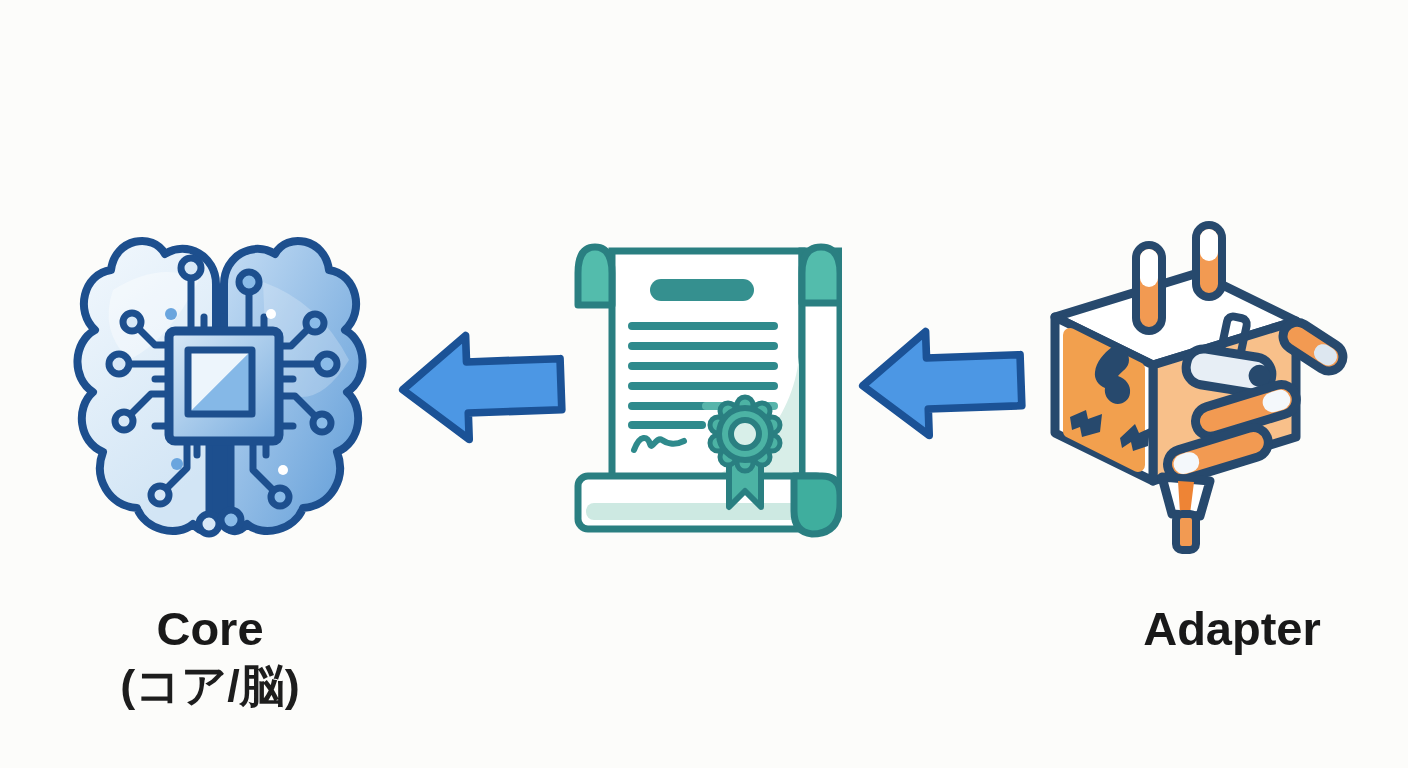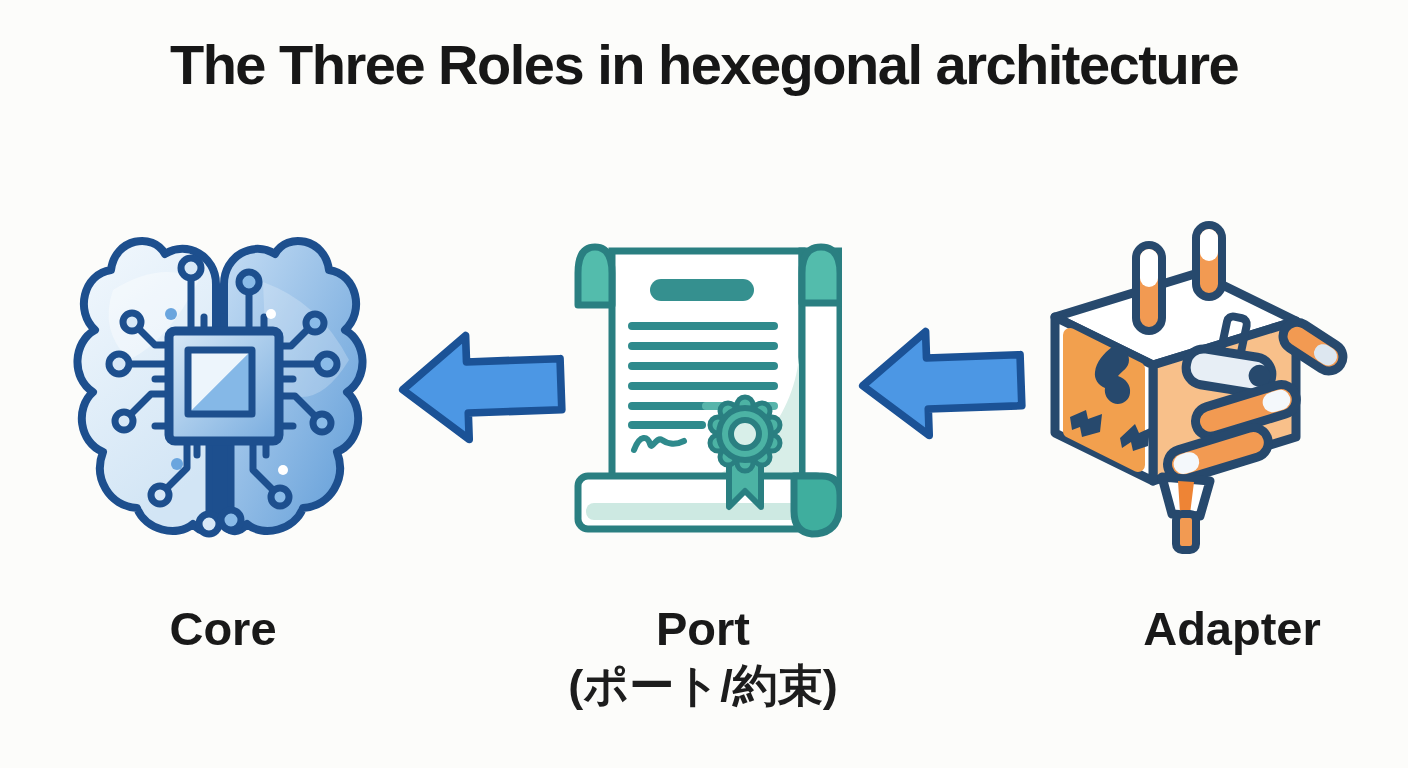--- a/index.html
+++ b/index.html
@@ -17,30 +17,29 @@
   .icon{ position:absolute; }
   .icon-brain  { left:66px;  top:218px; width:308px; height:334px; }
   .icon-scroll { left:574px; top:239px; width:268px; height:315px; }
   .icon-adapter{ left:1048px;top:211px; width:300px; height:345px; }
   .arrow1{ left:391px; top:330px; width:180px; height:114px; transform:rotate(-2deg); }
   .arrow2{ left:851px; top:326px; width:180px; height:114px; transform:rotate(-2deg); }
   .role-label{ position:absolute; top:604px; text-align:center; }
   .role-label .name{ font-size:47px; font-weight:bold; color:#191919; line-height:1.05; white-space:nowrap; }
   .role-label .sub { font-size:45px; font-weight:bold; color:#1d1d1d; line-height:1.05; margin-top:9px; white-space:nowrap; }
   .role-label .sub .tail{ color:#949494; }
-  .label-core   { left:43px;  width:360px; }
+  .label-core   { left:30px;  width:360px; }
   .label-port   { left:523px; width:360px; }
   .label-adapter{ left:1020px; width:424px; }
 </style>
 </head>
 <body>
 
 <div class="stage">
 
-  <h1 class="title">The Three Roles in hexegonal architecture</h1>
 
   <svg class="icon icon-brain" viewBox="0 0 306 334">
     <defs>
       <linearGradient id="leftHemi" x1="0" y1="0" x2="0.4" y2="1">
         <stop offset="0" stop-color="#f2f8fd"></stop>
           <stop offset="1" stop-color="#d2e5f5"></stop>
       </linearGradient>
       <linearGradient id="rightHemi" x1="1" y1="0" x2="0" y2="1">
         <stop offset="0" stop-color="#c5ddf4"></stop>
           <stop offset="1" stop-color="#5e9bd7"></stop>
@@ -207,24 +206,21 @@
 
     <g>
       <polygon points="114,266 162,270 152,305 124,303" fill="#ffffff" stroke="#27496d" stroke-width="9" stroke-linejoin="round"></polygon>
       <polygon points="130,270 146,271 142,303 132,302" fill="#ee8435"></polygon>
       <rect x="128" y="303" width="20" height="36" rx="6" fill="#f29a52" stroke="#27496d" stroke-width="8"></rect>
     </g>
   </svg>
 
   <div class="role-label label-core">
     <div class="name">Core</div>
+    <div class="sub"><span>(コア/脳)</span><span class="tail"></span></div>
   </div>
 
-  <div class="role-label label-port">
-    <div class="name">Port</div>
-    <div class="sub"><span>(ポート/約束)</span><span class="tail"></span></div>
-  </div>
 
   <div class="role-label label-adapter">
     <div class="name">Adapter</div>
   </div>
 
 </div>
 
 </body></html>

